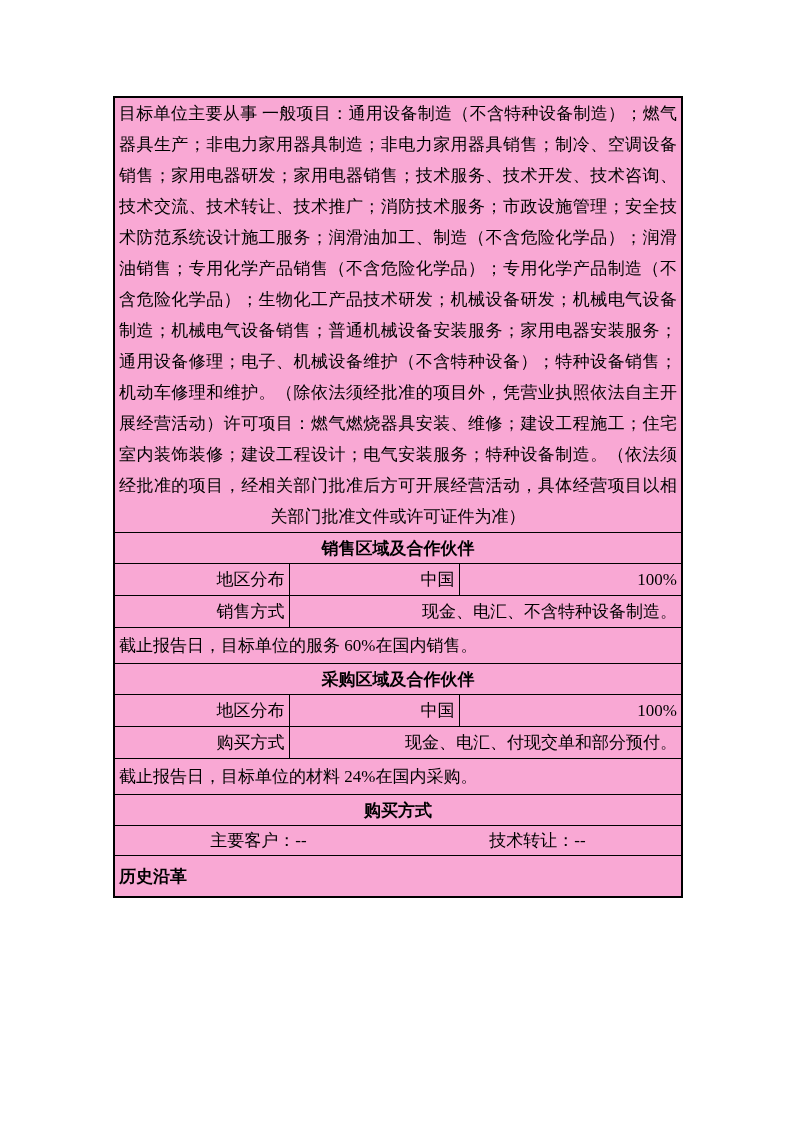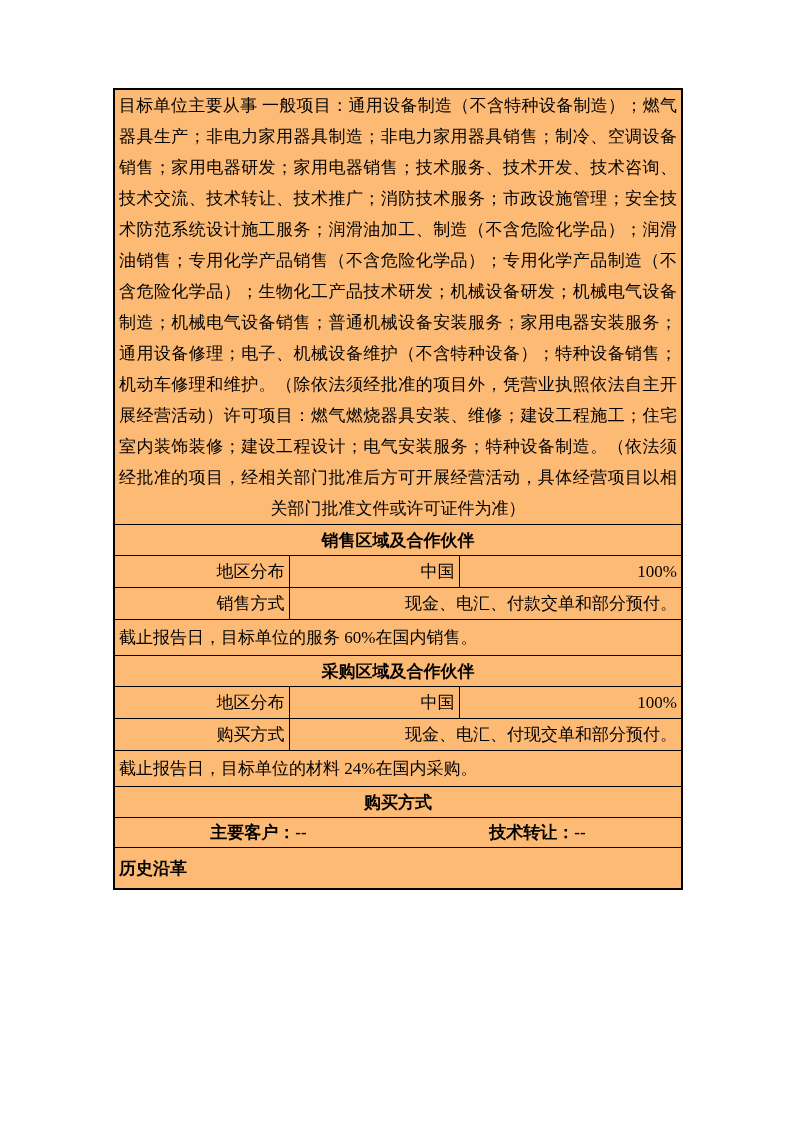--- a/index.html
+++ b/index.html
@@ -15,24 +15,24 @@
   .page {
     position: relative;
     width: 793px;
     height: 1122px;
     background: #ffffff;
     overflow: hidden;
   }
   table.doc-table {
     position: absolute;
     left: 113px;
-    top: 88px;
+    top: 96px;
     width: 568px;
     border-collapse: collapse;
-    background: #fdba74;
+    background: #f9a8d4;
     border: 2px solid #000000;
     table-layout: fixed;
   }
   table.doc-table td {
     border: 1px solid #000000;
     font-size: 17px;
     padding: 0 4px;
     overflow: hidden;
   }
   col.c1 { width: 175px; }
@@ -62,21 +62,20 @@
   td.note-cell {
     height: 35px;
   }
   td.customers-cell {
     height: 29px;
     padding: 0;
   }
   .customers-flex {
     display: flex;
     width: 100%;
-    font-weight: bold;
   }
   .customers-flex > span {
     flex: 1 1 50%;
     text-align: center;
   }
   td.history-cell {
     font-weight: bold;
     text-align: left;
     height: 40px;
     padding-left: 10px;
@@ -106,21 +105,21 @@
     <tr>
       <td colspan="3" class="section-header-cell">销售区域及合作伙伴</td>
     </tr>
     <tr>
       <td class="label-cell">地区分布</td>
       <td class="value-cell">中国</td>
       <td class="percent-cell">100%</td>
     </tr>
     <tr>
       <td class="label-cell">销售方式</td>
-      <td colspan="2" class="value-cell">现金、电汇、付款交单和部分预付。</td>
+      <td colspan="2" class="value-cell">现金、电汇、不含特种设备制造。</td>
     </tr>
     <tr>
       <td colspan="3" class="note-cell">截止报告日，目标单位的服务 60%在国内销售。</td>
     </tr>
 
     <tr>
       <td colspan="3" class="section-header-cell">采购区域及合作伙伴</td>
     </tr>
     <tr>
       <td class="label-cell">地区分布</td>

